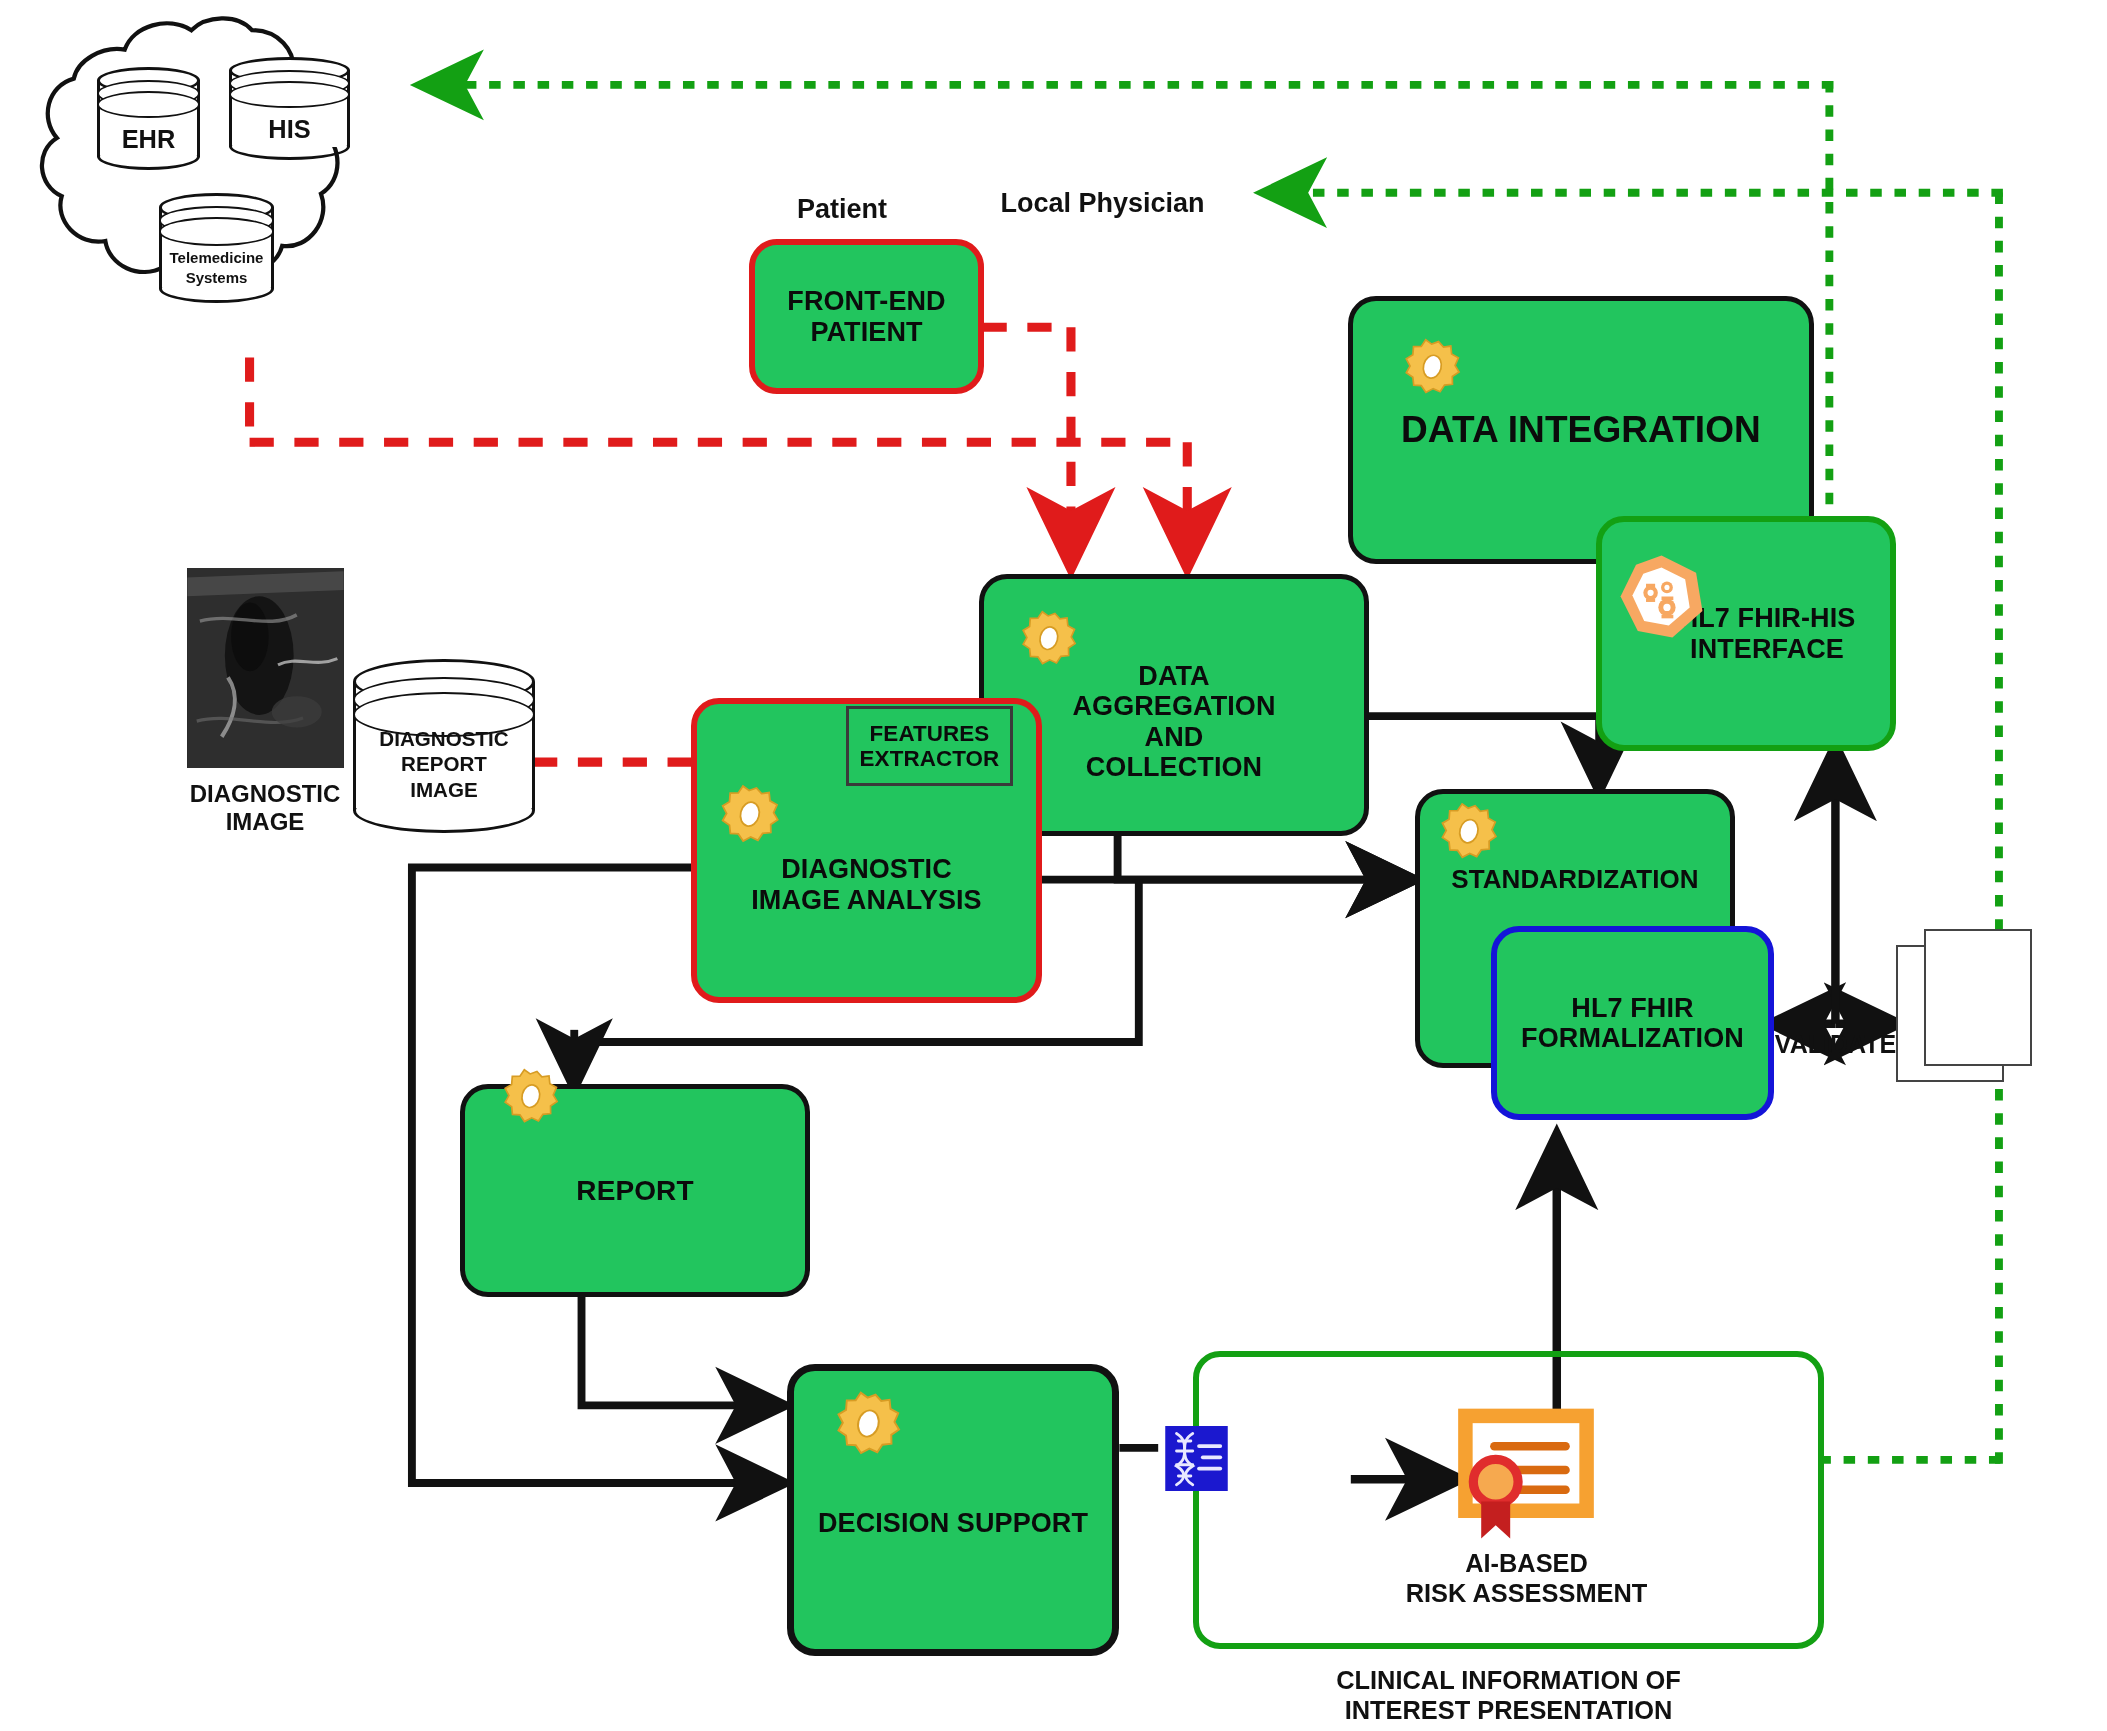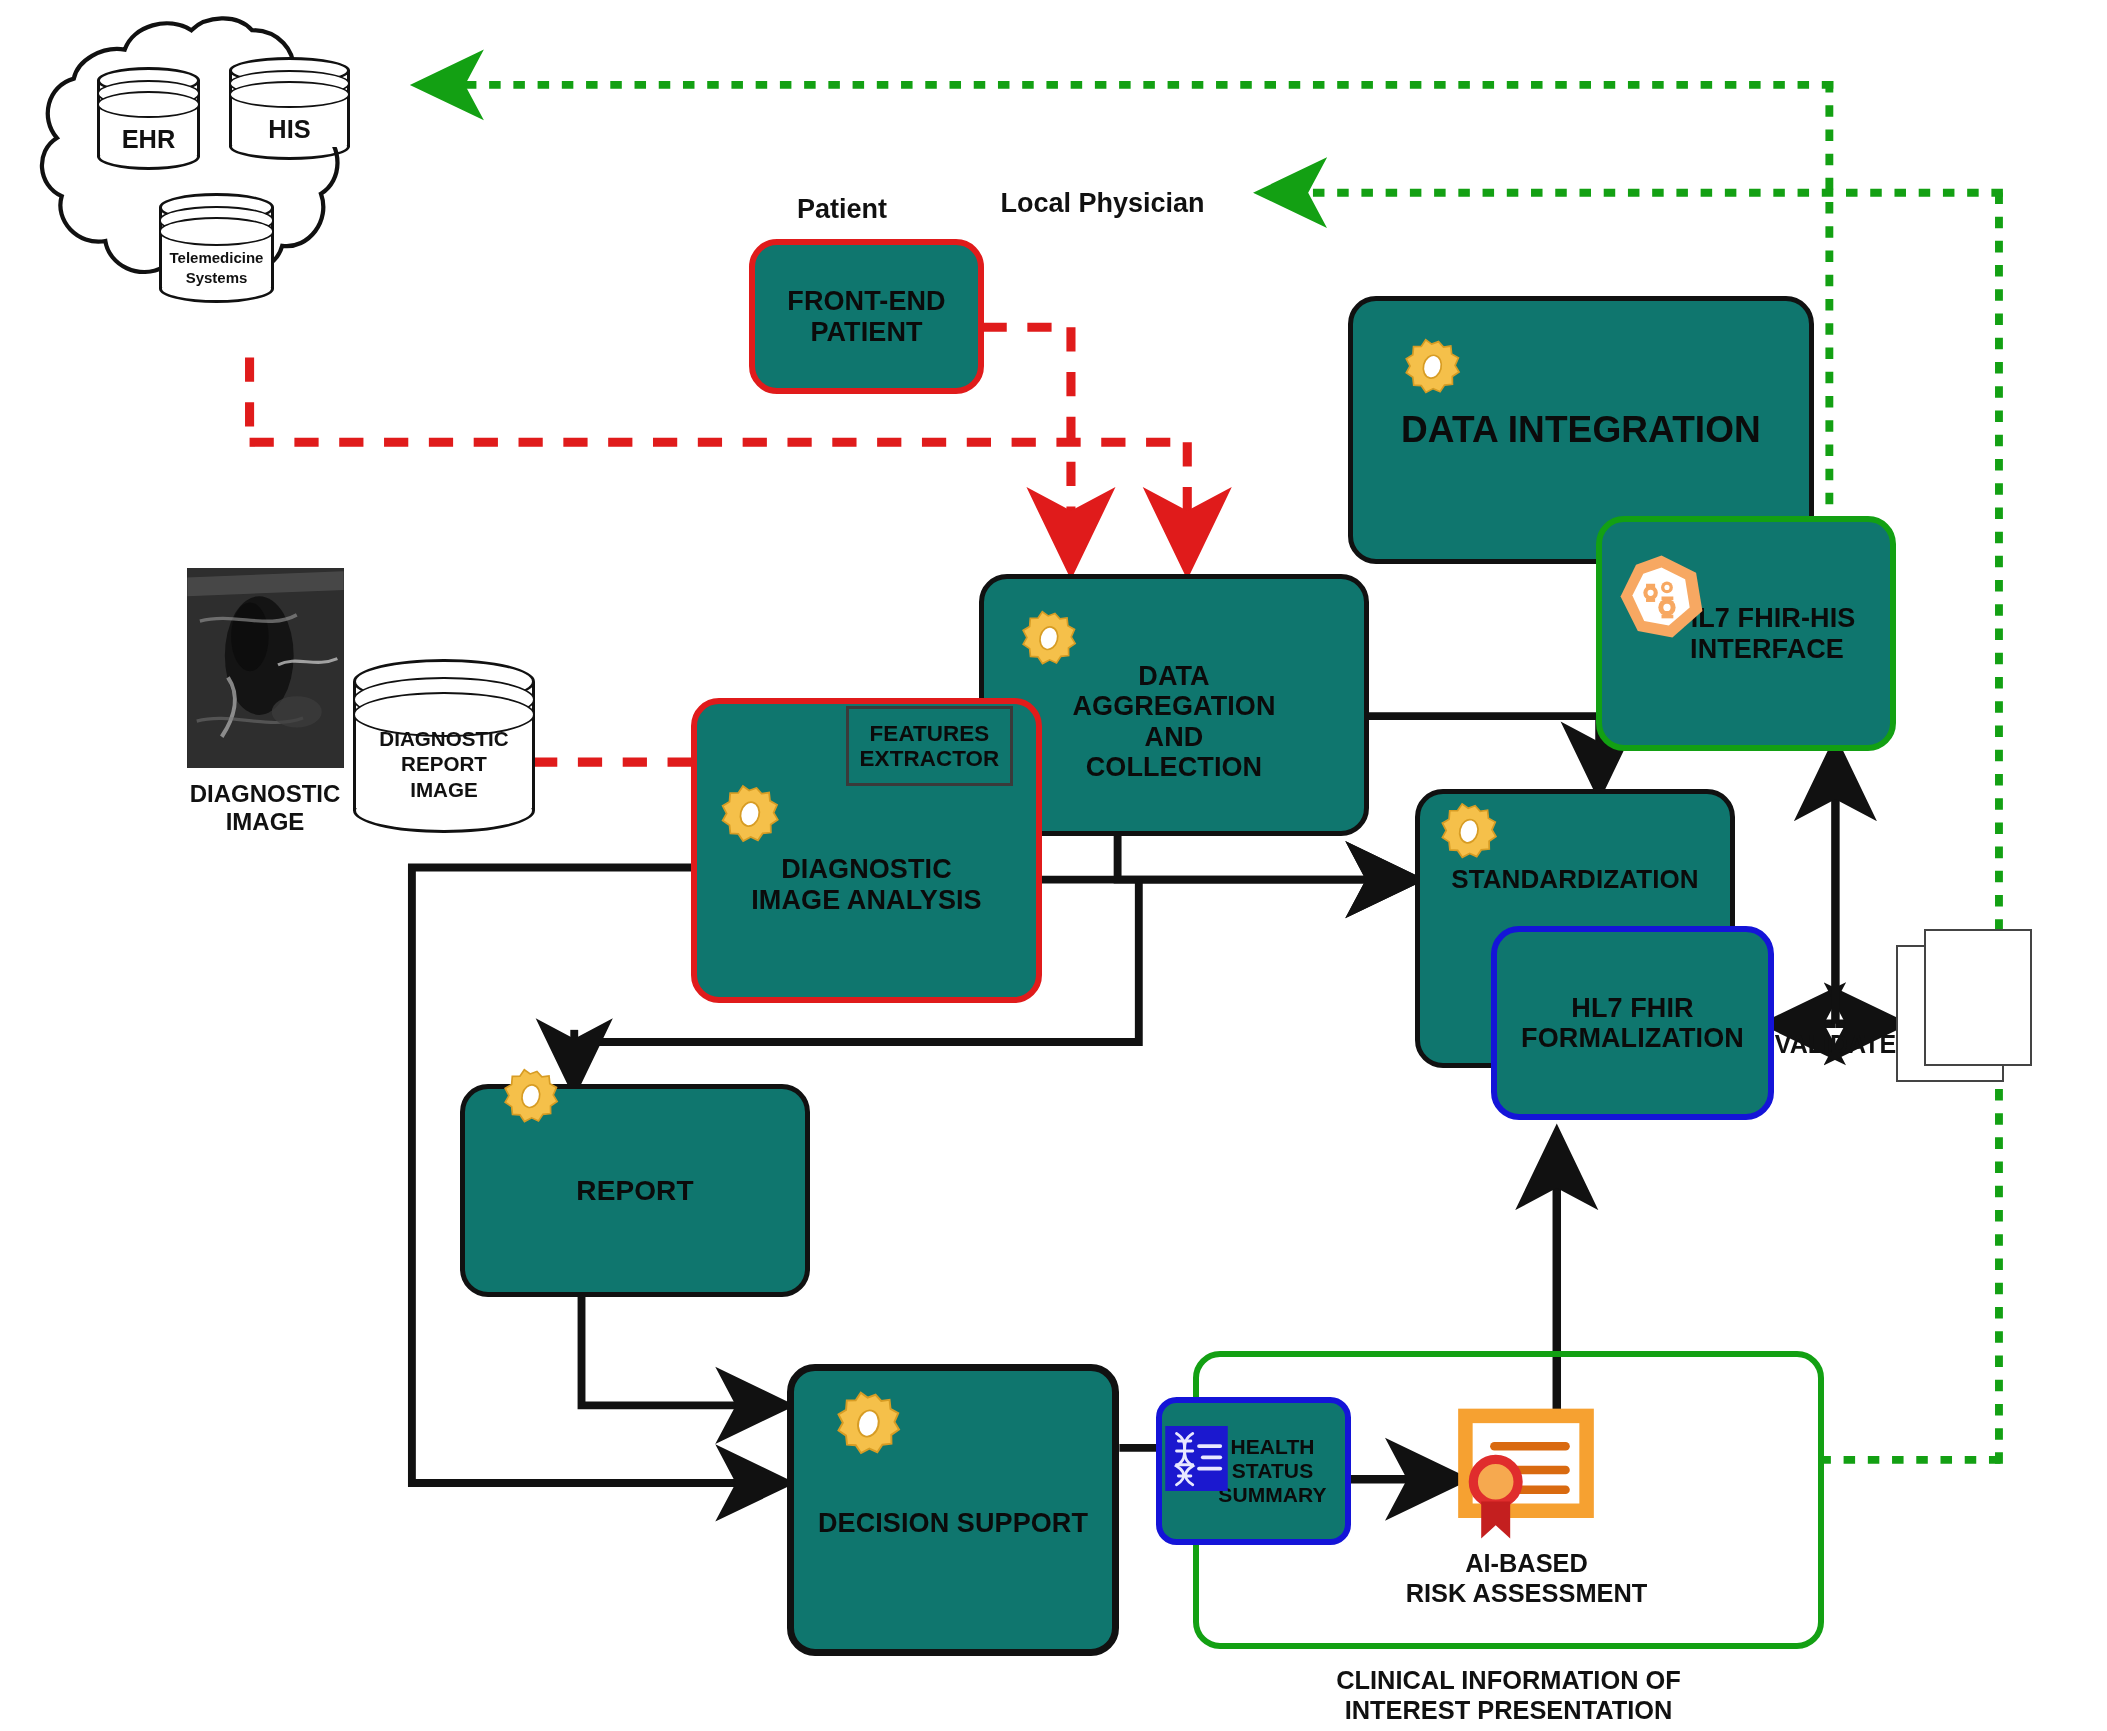--- a/index.html
+++ b/index.html
@@ -1,20 +1,20 @@
 <!DOCTYPE html>
 <html style="font-size:9.7px"><head>
 <meta charset="utf-8">
 <style>
   html,body{margin:0;padding:0;background:#ffffff;}
   body{font-family:"Liberation Sans",sans-serif;}
   #stage{position:relative;width:2108px;height:1732px;background:#fff;overflow:hidden;}
   #edges{position:absolute;left:0;top:0;width:2108px;height:1732px;}
 
-  .node{position:absolute;box-sizing:border-box;background:#0f766e;}
+  .node{position:absolute;box-sizing:border-box;background:#22c55e;}
   .rbox{border-radius:28px;border:5.5px solid #111;display:flex;align-items:center;justify-content:center;}
   .rbox.red{border-color:#e01b1b;border-width:6.7px;}
   .rbox.green{border-color:#13a013;border-width:6.7px;}
   .rbox.blue{border-color:#1414d8;border-width:6.7px;}
   .rbox.black{border-color:#111;border-width:5.5px;}
 
   .lbl{font-weight:700;color:#0b0b0b;text-align:center;line-height:1.13;
        letter-spacing:0.1px;font-family:"Liberation Sans",sans-serif;}
 
   .gear{position:absolute;width:58px;height:58px;}
@@ -334,27 +334,20 @@
   </div>
   <svg class="gear" style="left:829px;top:1386px;width:78px;height:78px;" viewBox="0 0 100 100">
     <g transform="rotate(14 50 50)">
       <path d="M50,10 L59,16 L69,12 L73,23 L84,26 L82,38 L90,46 L82,55
                L85,66 L74,70 L70,81 L59,79 L50,87 L41,79 L30,81 L26,70
                L15,66 L18,55 L10,46 L18,38 L16,26 L27,23 L31,12 L41,16 Z" fill="#f5c04a" stroke="#d79c24" stroke-width="2.5"></path>
       <ellipse cx="50" cy="48" rx="13" ry="17" fill="#ffffff" stroke="#d79c24" stroke-width="2.5"></ellipse>
     </g>
   </svg>
 
-  <div class="node rbox blue" style="left:1156px;top:1397px;width:195px;height:148px;border-radius:20.6px;">
-    <div class="lbl" style="font-size:21px;padding-left:38px;">
-      <div>HEALTH</div>
-      <div>STATUS</div>
-      <div>SUMMARY</div>
-    </div>
-  </div>
   <svg class="dna" style="left:1165px;top:1426px;width:63px;height:65px;" viewBox="0 0 100 104">
     <rect width="100" height="104" fill="#1b18cf"></rect>
     <g stroke="#e9e8ff" stroke-width="4.5" fill="none" stroke-linecap="round">
       <path d="M18,12 C44,28 18,48 44,64 C18,80 44,94 44,94"></path>
       <path d="M44,12 C18,28 44,48 18,64 C44,80 18,94 18,94"></path>
       <path d="M21,24 L41,24 M18,40 L44,40 M18,62 L44,62 M21,80 L41,80"></path>
     </g>
     <g stroke="#e9e8ff" stroke-width="6" stroke-linecap="round">
       <path d="M54,32 L88,32"></path>
         <path d="M60,50 L88,50"></path>

